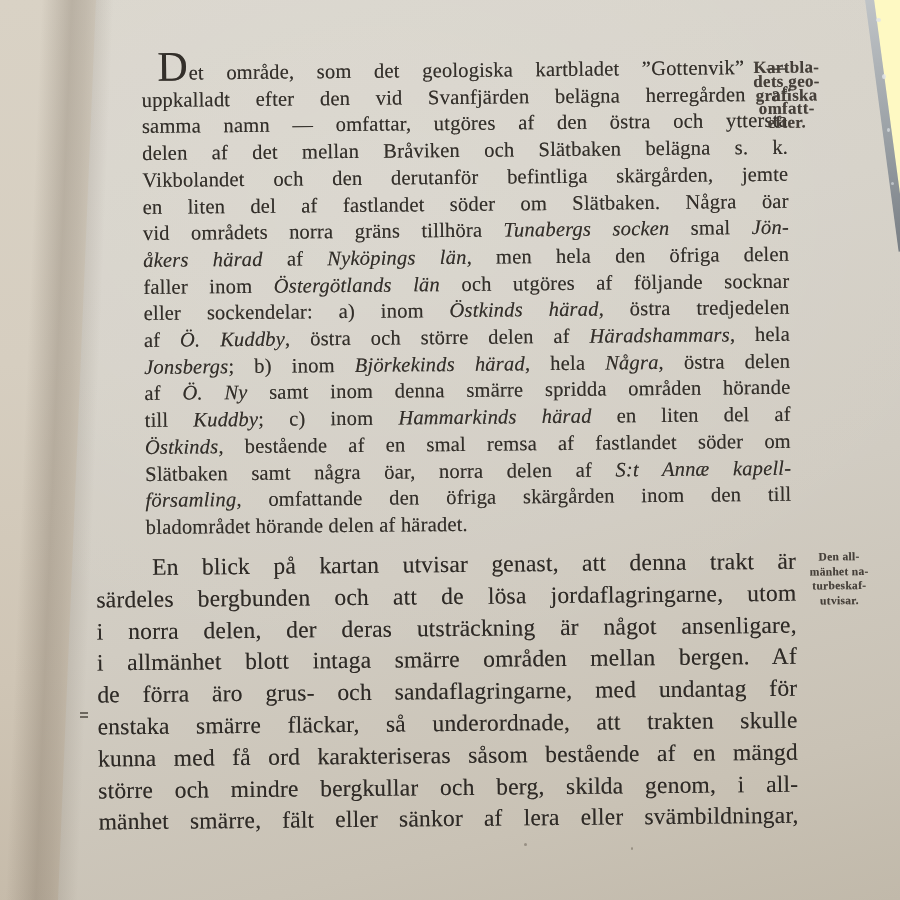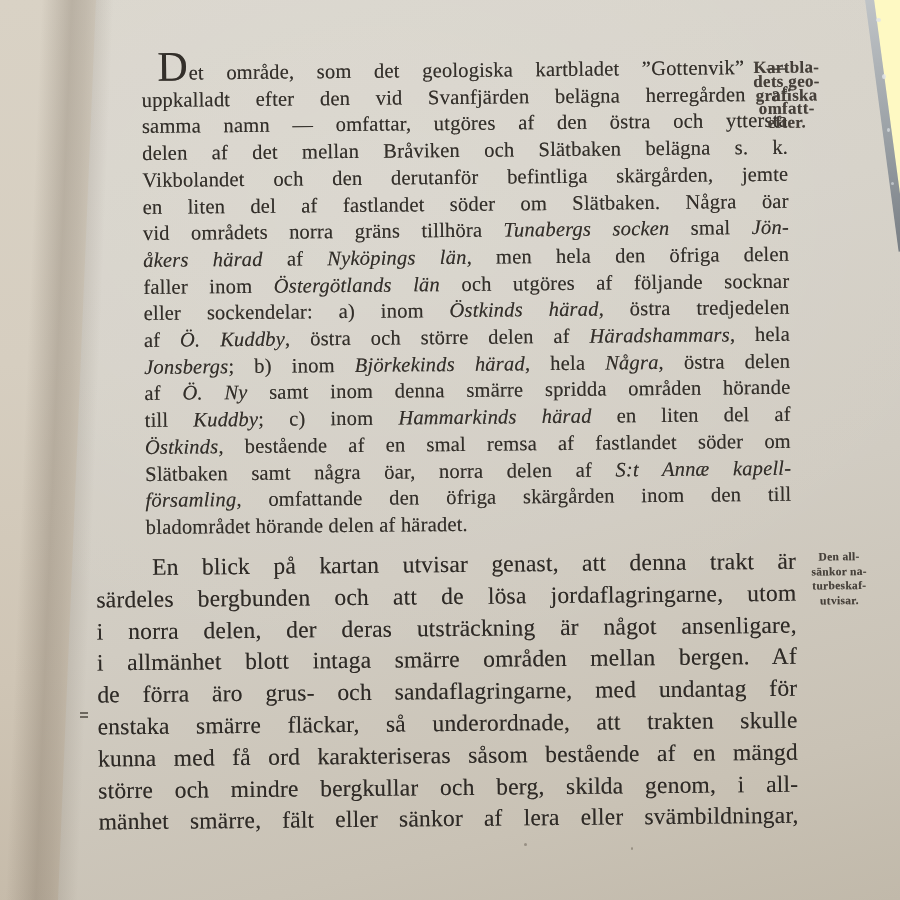--- a/index.html
+++ b/index.html
@@ -115,18 +115,18 @@
       </div>
     <div class="margin-note note1">
         <div class="note-line">Kartbla-</div>
         <div class="note-line">dets geo-</div>
         <div class="note-line">grafiska</div>
         <div class="note-line">omfatt-</div>
         <div class="note-line">efter.</div>
       </div>
     <div class="margin-note note2">
         <div class="note-line">Den all-</div>
-        <div class="note-line">sänkor na-</div>
+        <div class="note-line">mänhet na-</div>
         <div class="note-line">turbeskaf-</div>
         <div class="note-line">utvisar.</div>
       </div>
   </div>
 </div>
 
 </body></html>

